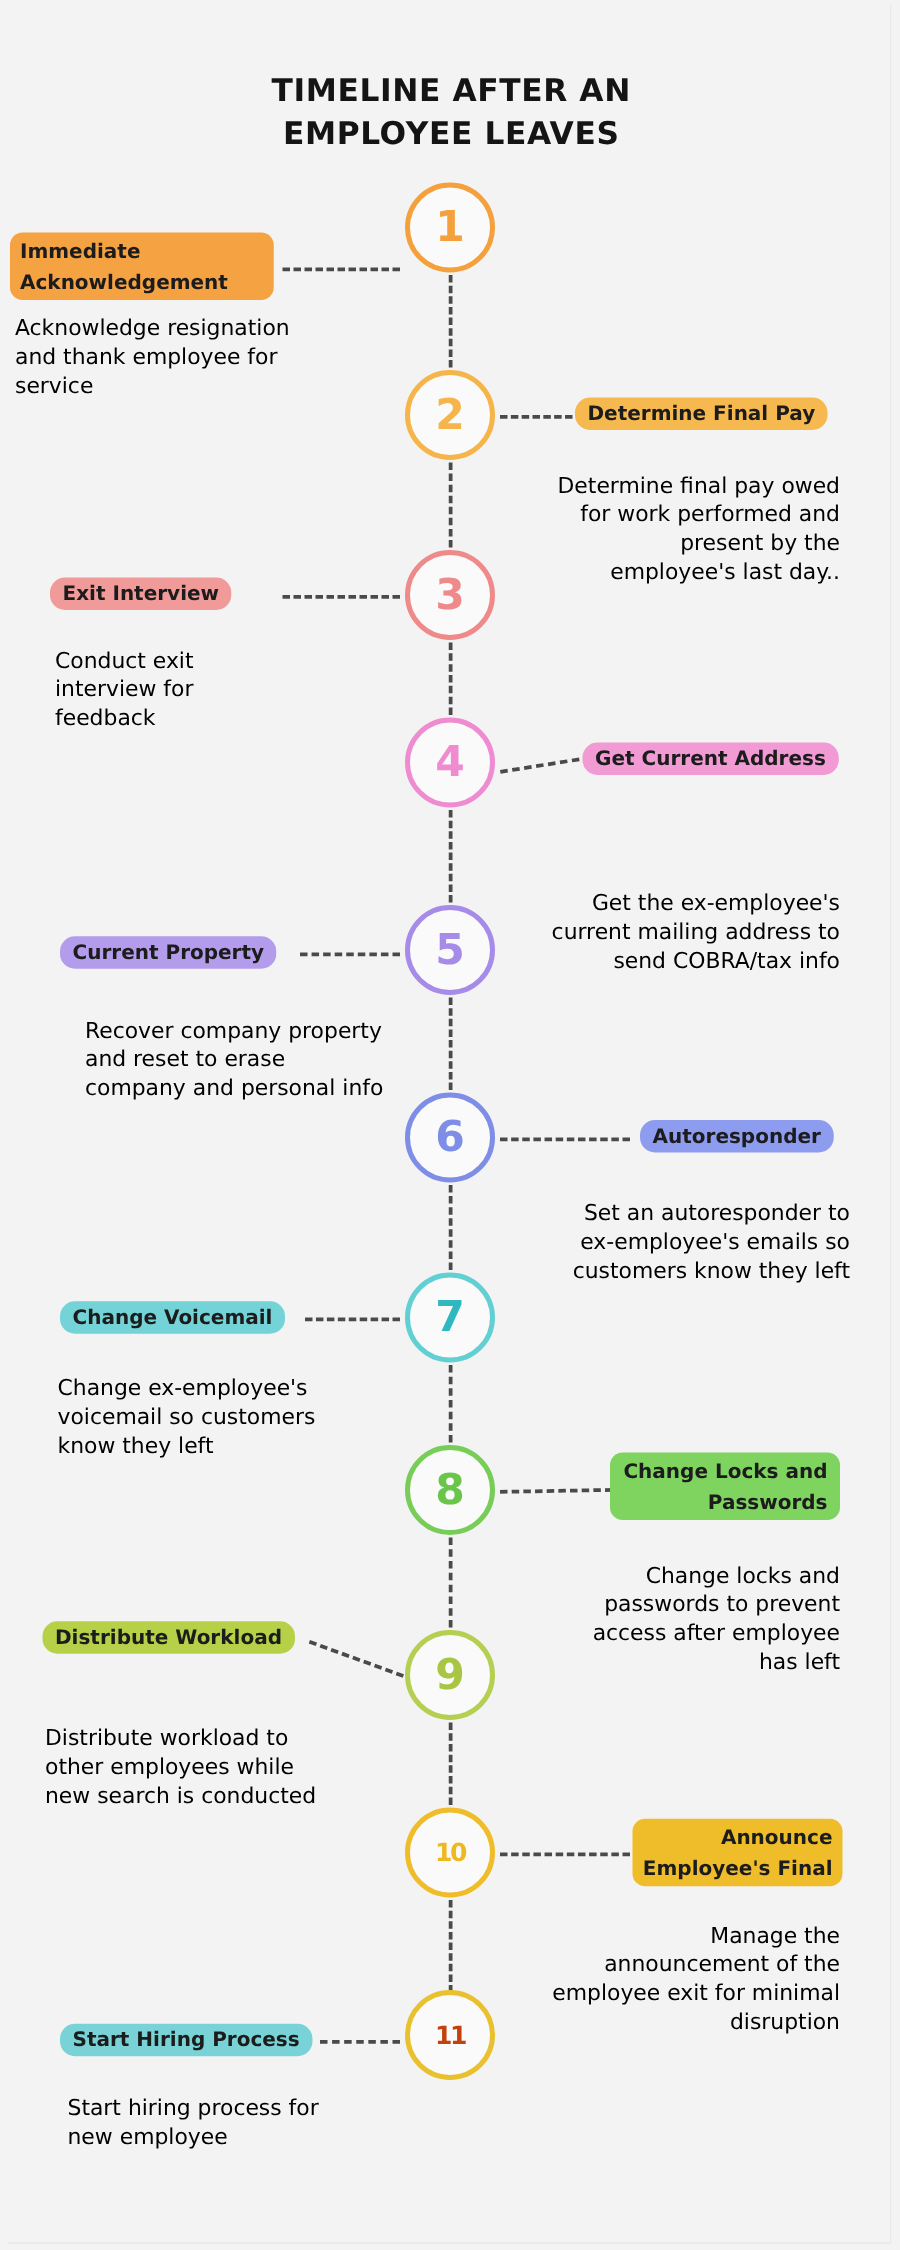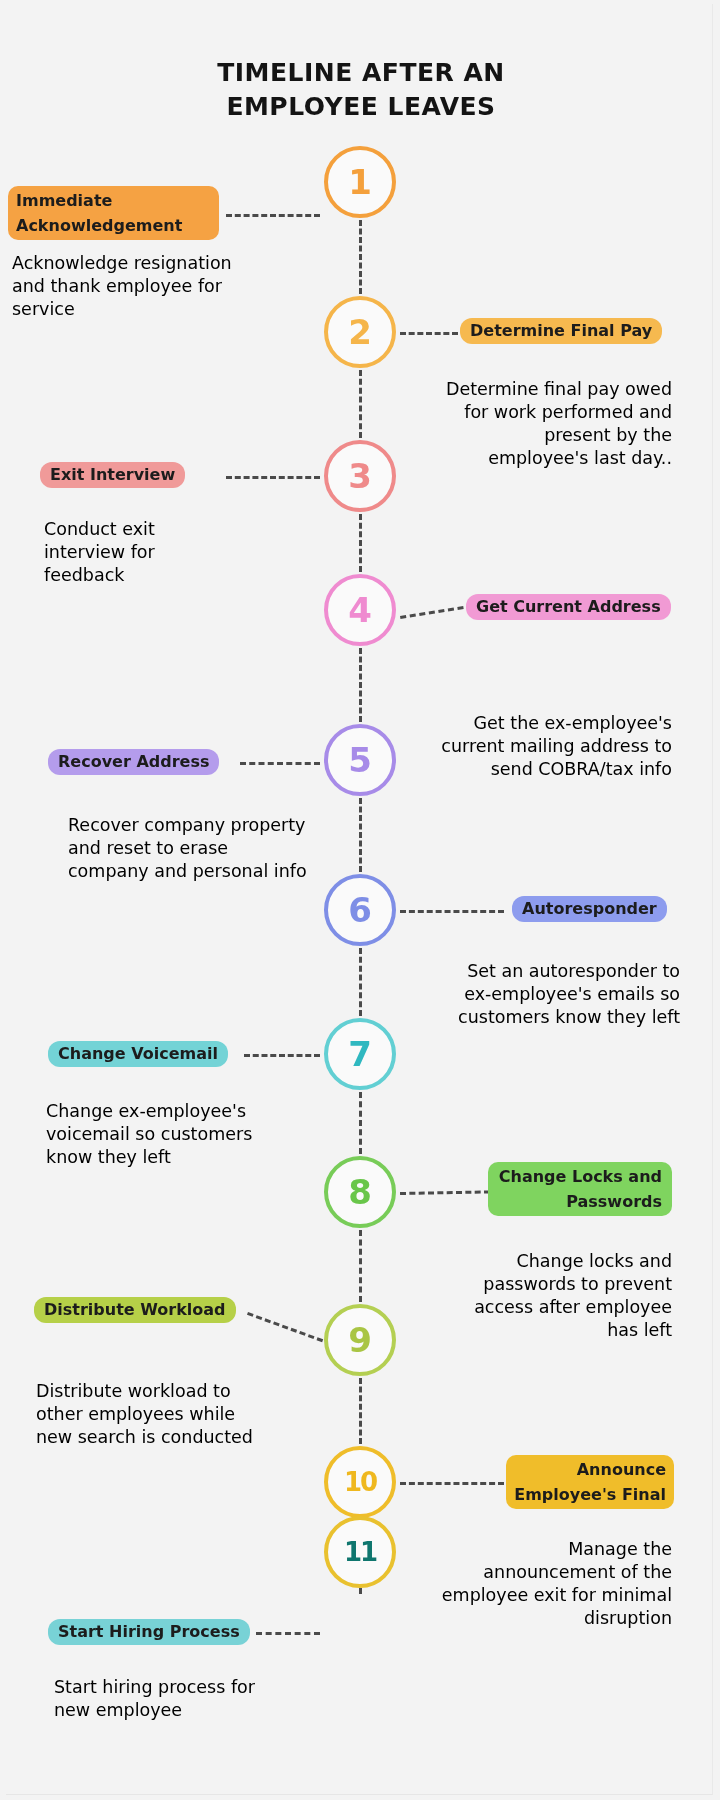--- a/index.html
+++ b/index.html
@@ -16,21 +16,21 @@
     line-height: 34px; letter-spacing: 0.5px; color: #141414;
   }
   .title span { display: block; }
   .spine { position: absolute; left: 359px; width: 0; border-left: 3px dashed #4a4a4a; }
   .circle {
     position: absolute; width: 72px; height: 72px; border-radius: 50%;
     border: 4px solid; background: #fafafa; box-sizing: border-box;
     display: flex; align-items: center; justify-content: center;
     font-family: "DejaVu Sans", sans-serif; font-weight: bold; font-size: 34px;
   }
-  .circle.two { font-size: 26px; letter-spacing: -2px; }
+  .circle.two { font-size: 20px; letter-spacing: -2px; }
   .conn { position: absolute; height: 0; border-top: 3px dashed #4a4a4a; transform-origin: 0 0; }
   .label {
     position: absolute; font-weight: bold; font-size: 16px; line-height: 24px;
     padding: 1px 10px; border-radius: 12px; color: #1c1c1c; white-space: nowrap;
   }
   .label.multi { white-space: normal; }
   .desc { position: absolute; font-size: 17.5px; line-height: 23px; color: #000000; }
   .desc.right { text-align: right; }
 </style>
 </head>
@@ -81,21 +81,21 @@
 <div>
   <div class="circle" style="left:324px;top:574px;border-color:#ef8bd0;color:#ef8bd0;">4</div>
   <div class="conn" style="left:400px;top:616px;width:64px;transform:rotate(-9deg);"></div>
   <div class="label" style="left:466px;top:594px;background:#f19ad4;">Get Current Address</div>
   <div class="desc right" style="left:440px;top:688px;width:232px;margin-top:24px;">Get the ex-employee's current mailing address to send COBRA/tax info</div>
 </div>
 
 <div>
   <div class="circle" style="left:324px;top:724px;border-color:#a78be8;color:#a78be8;">5</div>
   <div class="conn" style="left:240px;top:762px;width:80px;"></div>
-  <div class="label" style="left:48px;top:749px;background:#b49cec;">Recover Address</div>
+  <div class="label" style="left:48px;top:749px;background:#b49cec;">Current Property</div>
   <div class="desc" style="left:56px;top:814px;width:240px;margin-left:12px;">Recover company property and reset to erase company and personal info</div>
 </div>
 
 <div>
   <div class="circle" style="left:324px;top:874px;border-color:#7e8ee6;color:#7e8ee6;">6</div>
   <div class="conn" style="left:400px;top:910px;width:104px;"></div>
   <div class="label" style="left:512px;top:896px;background:#8d9cee;text-align:right;">Autoresponder</div>
   <div class="desc right" style="left:440px;top:960px;width:240px;">Set an autoresponder to ex-employee's emails so customers know they left</div>
 </div>
 
@@ -127,17 +127,17 @@
   <div class="circle two" style="left:324px;top:1446px;border-color:#efbd2a;color:#efb81f;">10</div>
   <div class="conn" style="left:400px;top:1482px;width:104px;"></div>
   <div class="label multi" style="left:506px;top:1455px;background:#f0bd2a;border-radius:10px;text-align:right;padding:2px 8px;width:152px;line-height:25px;">
     <span>Announce</span><br>
     <span>Employee's Final</span>
   </div>
   <div class="desc right" style="left:440px;top:1538px;width:232px;">Manage the announcement of the employee exit for minimal disruption</div>
 </div>
 
 <div>
-  <div class="circle two" style="left:324px;top:1516px;border-color:#e9c12f;color:#0f766e;">11</div>
+  <div class="circle two" style="left:324px;top:1592px;border-color:#e9c12f;color:#c2410c;">11</div>
   <div class="conn" style="left:256px;top:1632px;width:64px;"></div>
   <div class="label" style="left:48px;top:1619px;background:#78d2d6;">Start Hiring Process</div>
   <div class="desc" style="left:54px;top:1676px;width:220px;">Start hiring process for new employee</div>
 </div>
 
 </body></html>

